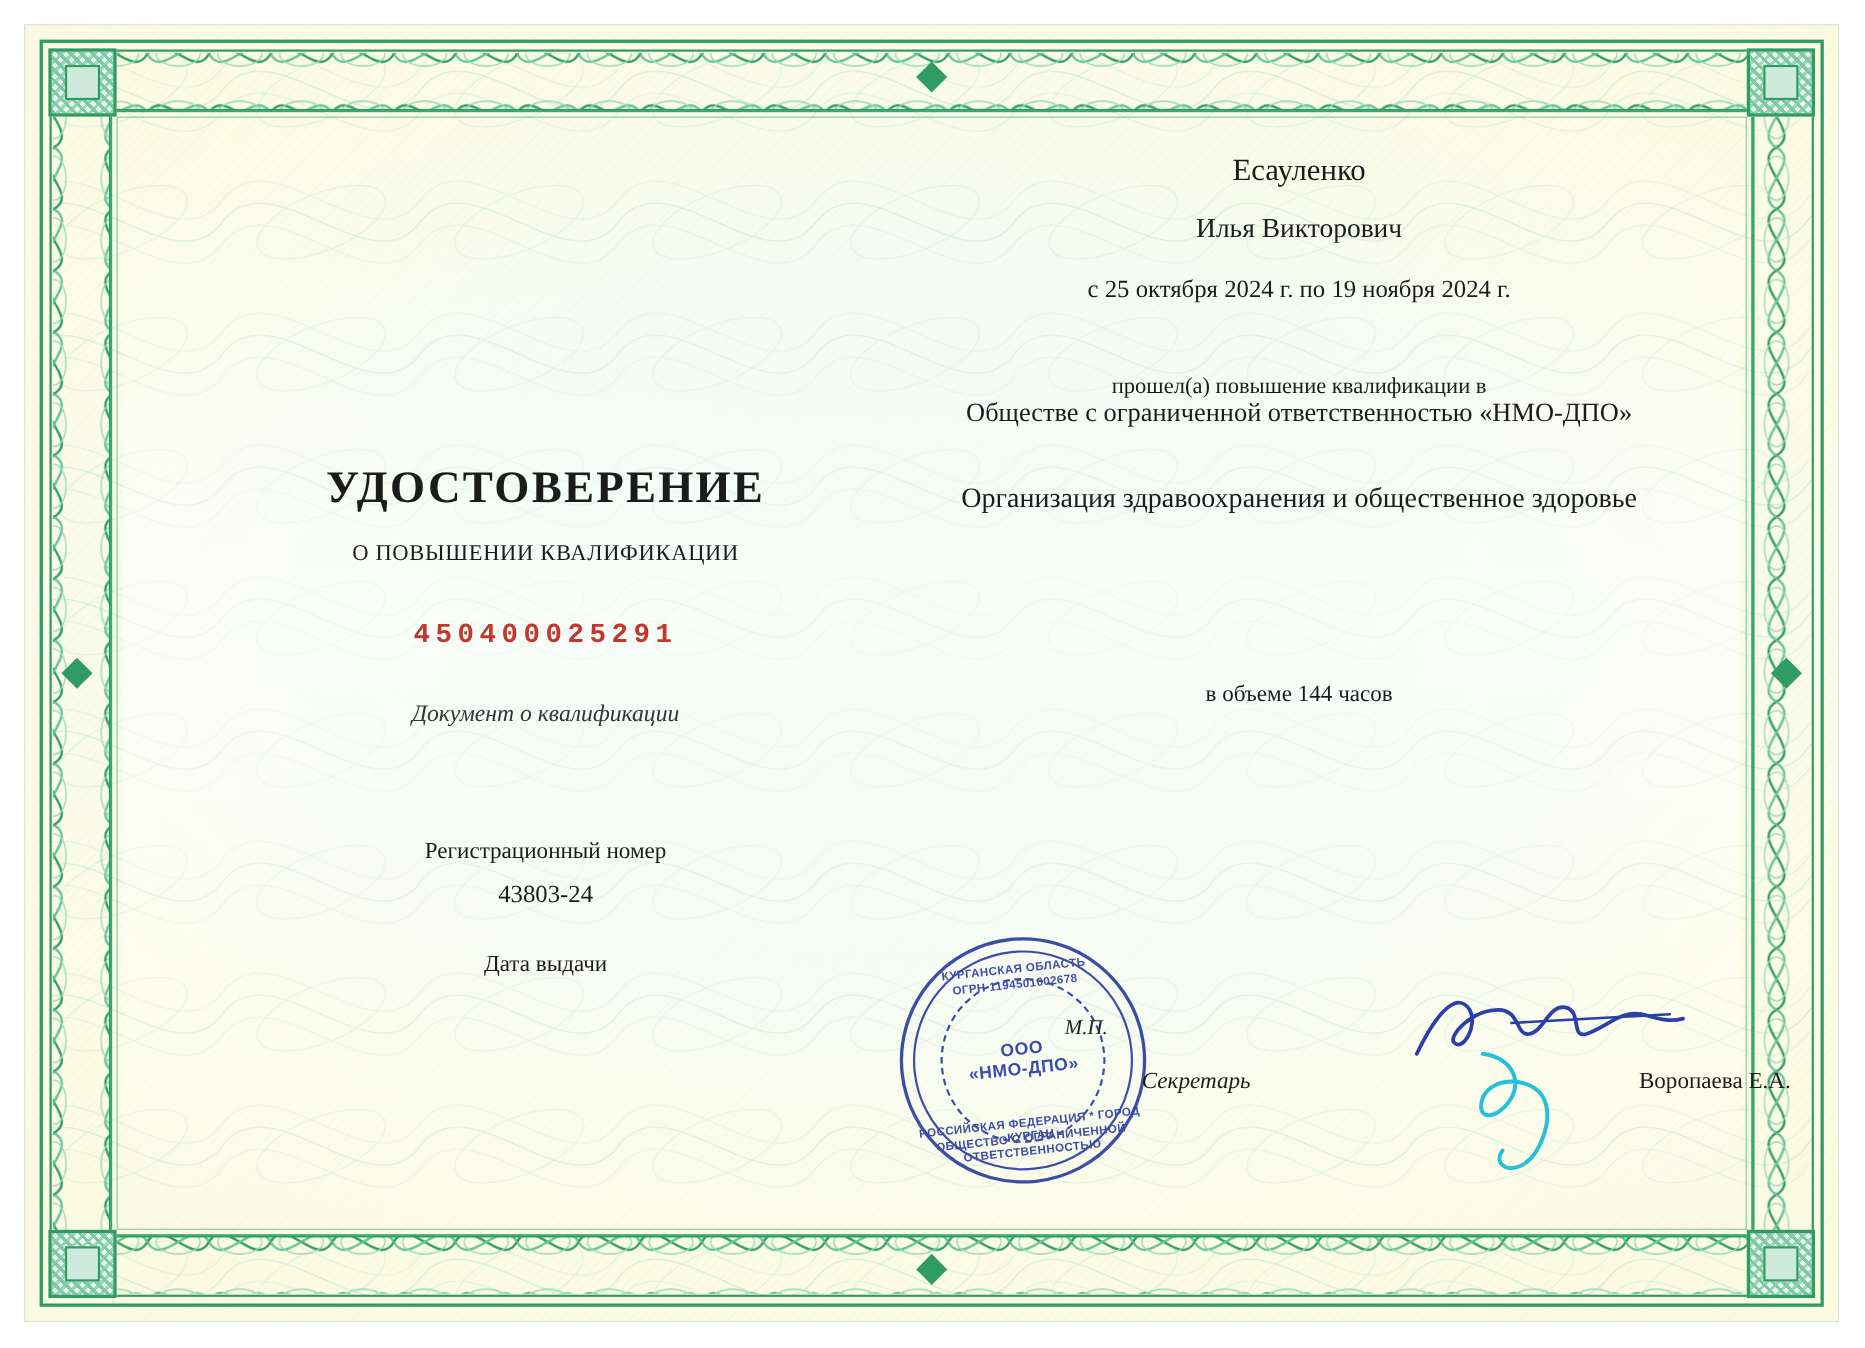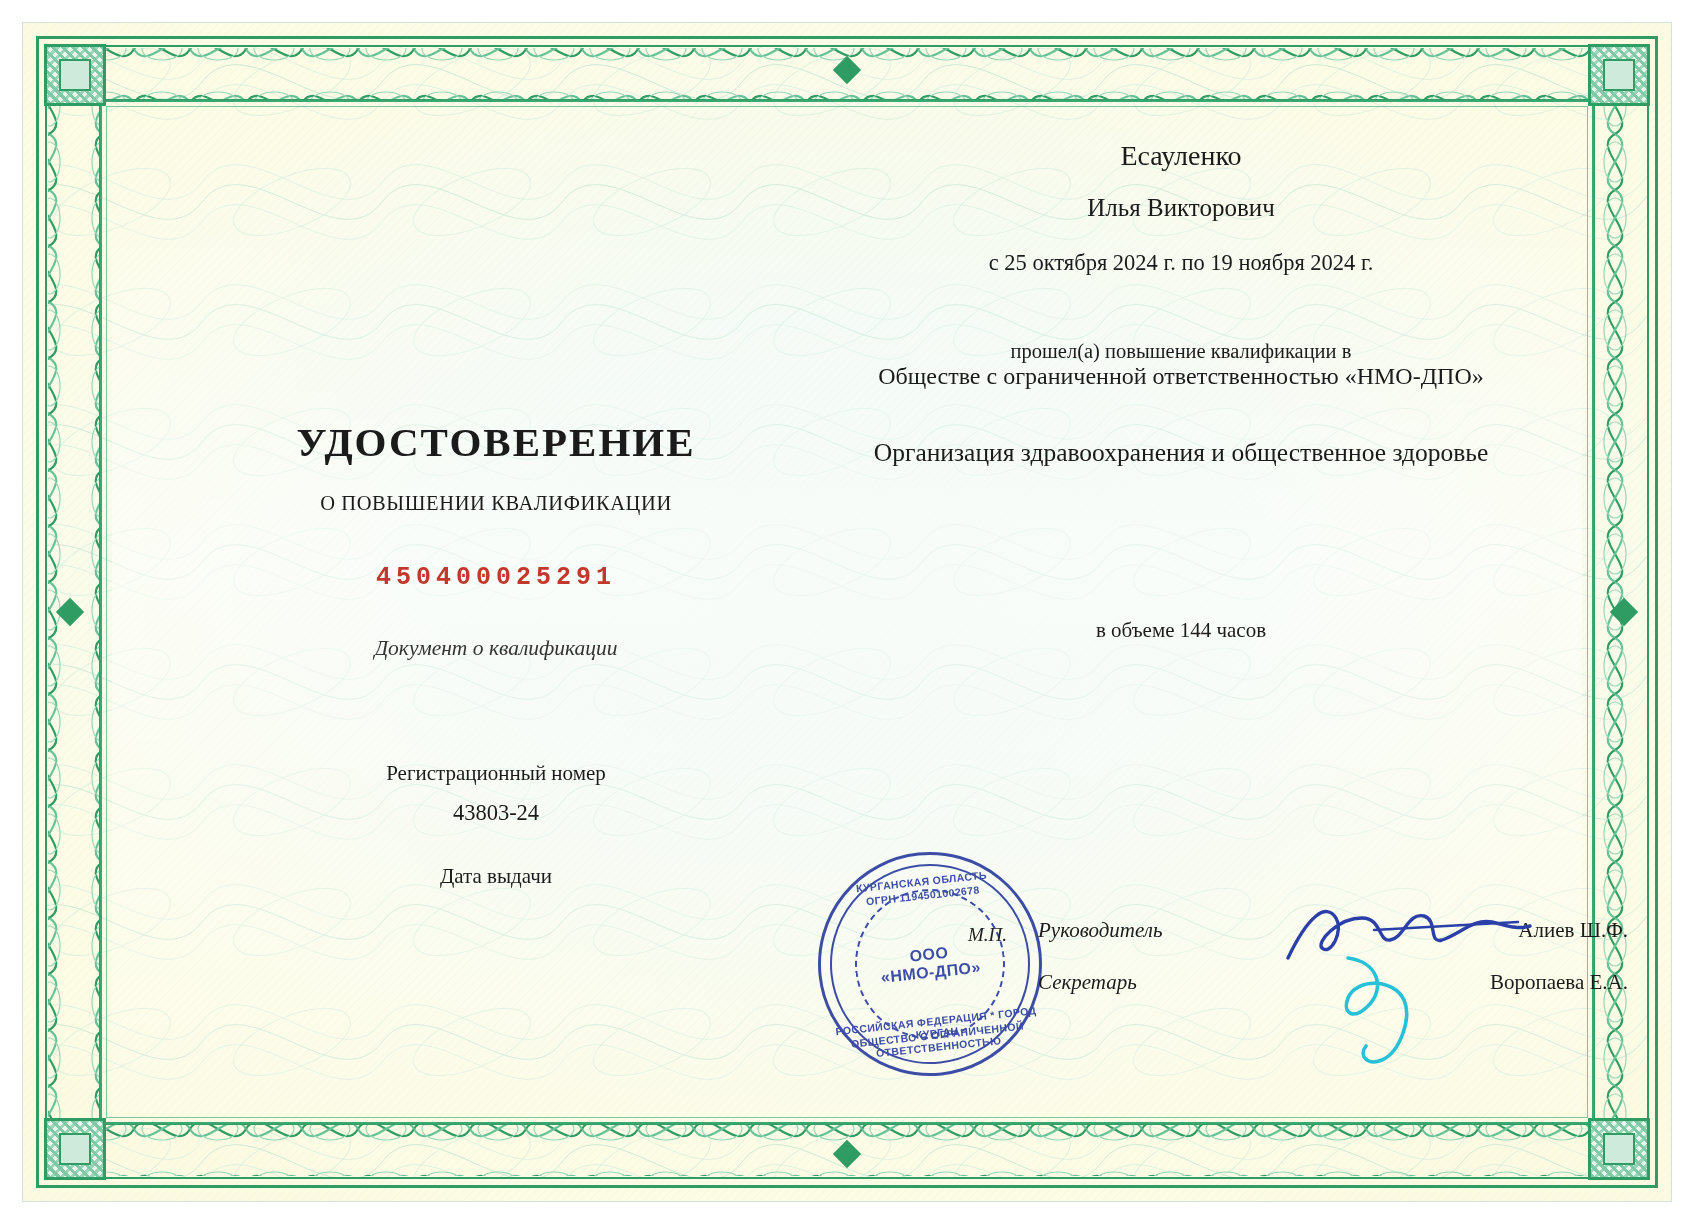--- a/index.html
+++ b/index.html
@@ -382,24 +382,20 @@
           <div>ООО</div>
           <div>«НМО-ДПО»</div>
         </div>
         <div class="stamp-arc bottom2">РОССИЙСКАЯ  ФЕДЕРАЦИЯ  *  ГОРОД  КУРГАН</div>
         <div class="stamp-arc bottom">ОБЩЕСТВО  С  ОГРАНИЧЕННОЙ  ОТВЕТСТВЕННОСТЬЮ</div>
       </div>
 
       <div class="sign-block">
         <div class="mp">М.П.</div>
 
-        <div class="sign-row r1">
-          <span class="sign-role">Руководитель</span>
-          <span class="sign-name">Алиев Ш.Ф.</span>
-        </div>
 
         <div class="sign-row r2">
           <span class="sign-role">Секретарь</span>
           <span class="sign-name">Воропаева Е.А.</span>
         </div>
 
         <svg class="sig-svg" style="left:400px; top:-22px; width:260px; height:80px;" viewBox="0 0 260 80">
           <path d="M10,62 C30,20 48,6 58,22 C66,36 52,60 44,52 C38,46 60,22 84,22 C104,22 100,46 112,44 C126,42 130,16 146,20 C160,24 150,48 164,44 C182,38 196,22 214,26 C228,29 238,34 252,30" fill="none" stroke="#2a3fa8" stroke-width="3.4" stroke-linecap="round"></path>
           <path d="M96,34 L240,26" fill="none" stroke="#2a3fa8" stroke-width="2.4" stroke-linecap="round"></path>
         </svg>

